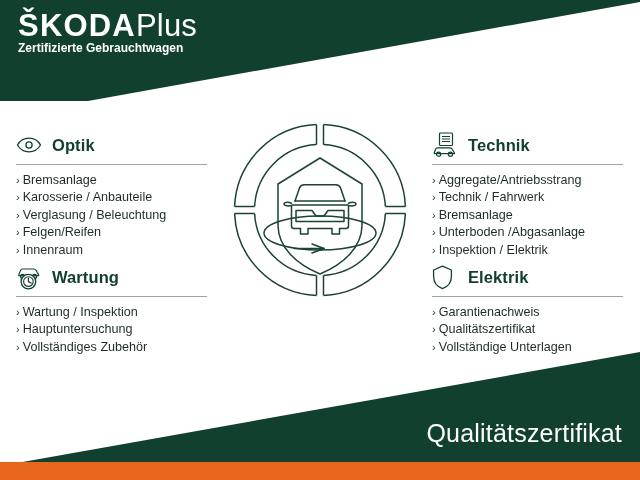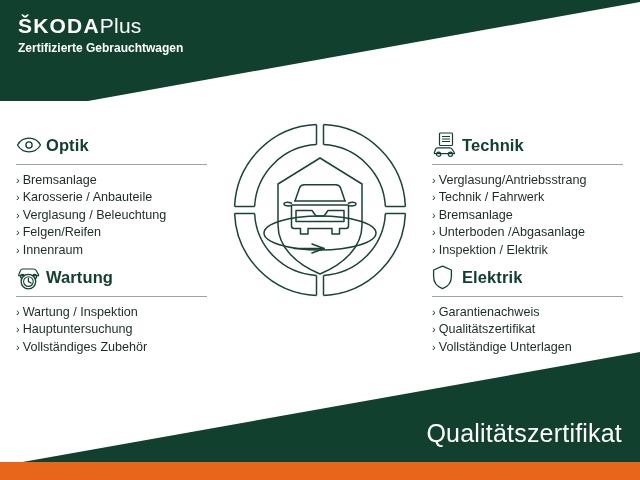--- a/index.html
+++ b/index.html
@@ -29,21 +29,21 @@
 
   
   .logo-block {
     position: absolute;
     left: 18px;
     top: 13px;
     z-index: 5;
     color: #ffffff;
   }
   .logo-line1 {
-    font-size: 21px;
+    font-size: 31px;
     line-height: 26px;
     letter-spacing: .2px;
     white-space: nowrap;
   }
   .logo-skoda {
     font-weight: bold;
     letter-spacing: 1.2px;
   }
   .logo-plus {
     font-weight: normal;
@@ -78,20 +78,21 @@
     height: 28px;
     flex: 0 0 30px;
     display: flex;
     align-items: center;
     justify-content: flex-start;
   }
   .sec-title {
     font-size: 16.5px;
     font-weight: bold;
     color: #12402F;
+    margin-left: 6px;
     letter-spacing: .1px;
   }
   .sec-rule {
     border: 0;
     border-top: 1px solid #9aa7a0;
     margin: 4px 0 7px 0;
     width: 191px;
   }
   .sec-list {
     list-style: none;
@@ -202,21 +203,21 @@
           <circle cx="6.6" cy="22.2" r="2.1" fill="none" stroke="#12402F" stroke-width="1.2"></circle>
           <circle cx="18.4" cy="22.2" r="2.1" fill="none" stroke="#12402F" stroke-width="1.2"></circle>
         </svg>
       </span>
       <span class="sec-title">Technik</span>
     </div>
     <hr class="sec-rule">
     <ul class="sec-list">
       <li>
           <span class="chev">›</span>
-          <span>Verglasung/Antriebsstrang</span>
+          <span>Aggregate/Antriebsstrang</span>
         </li>
       <li>
           <span class="chev">›</span>
           <span>Technik / Fahrwerk</span>
         </li>
       <li>
           <span class="chev">›</span>
           <span>Bremsanlage</span>
         </li>
       <li>

